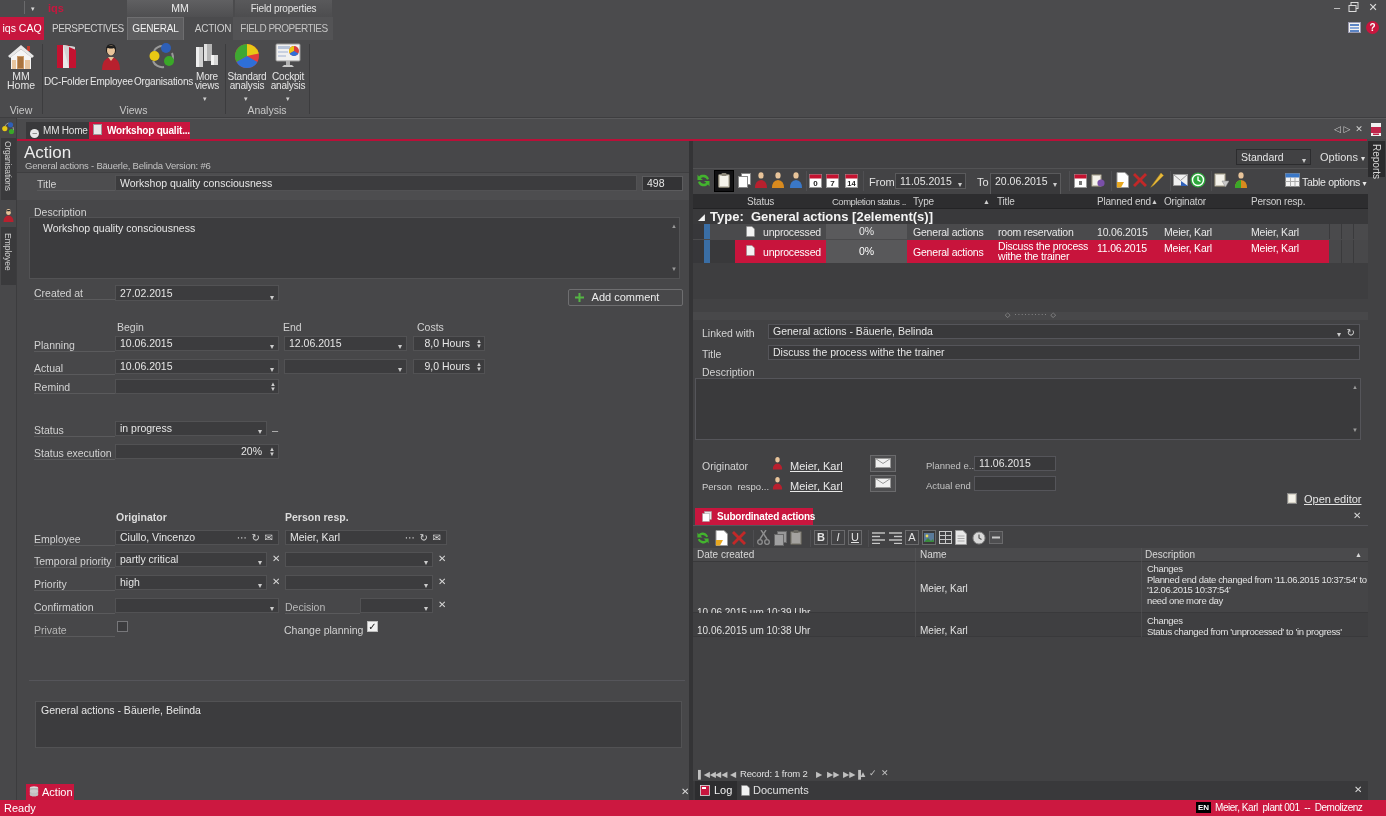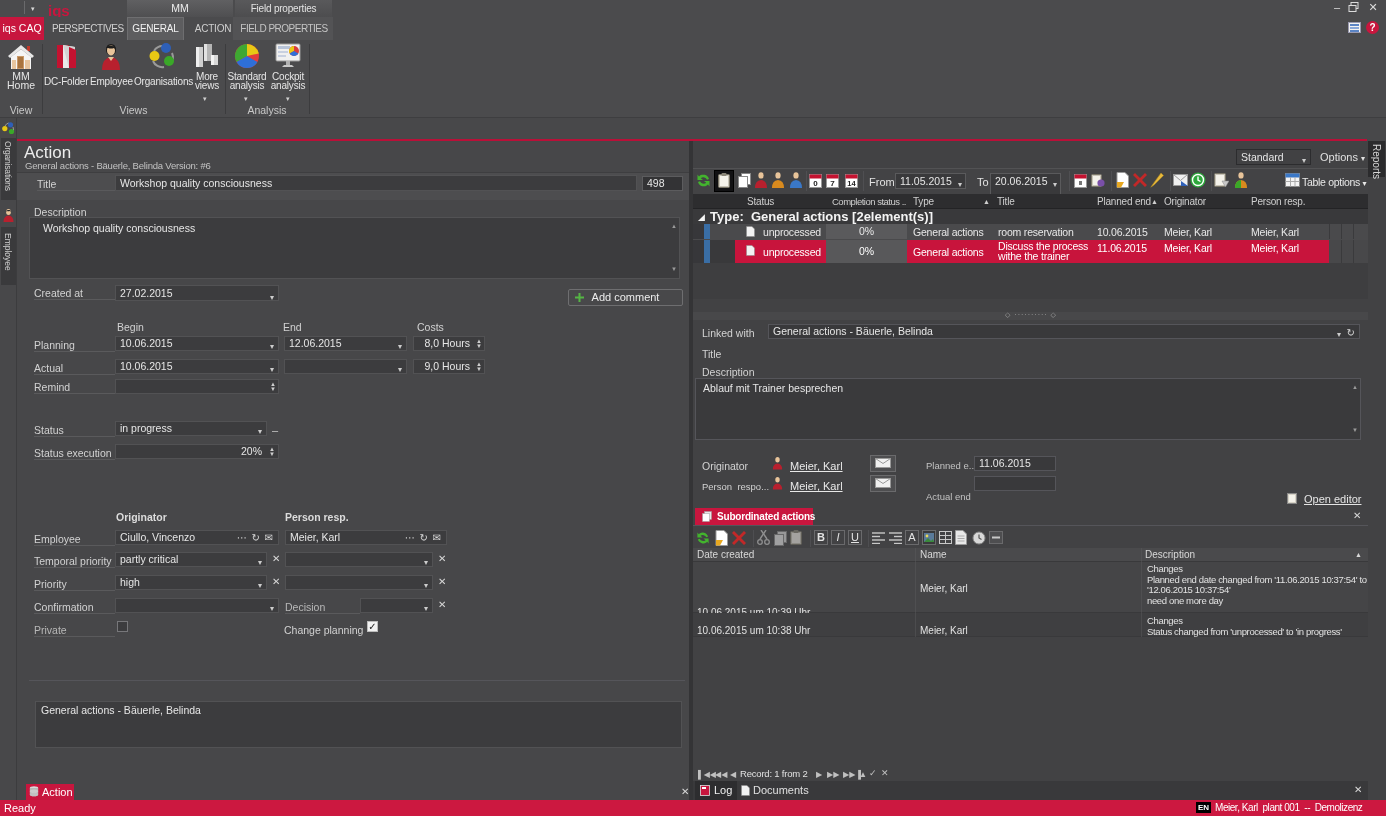--- a/index.html
+++ b/index.html
@@ -18,21 +18,21 @@
   .vline{position:absolute;width:1px;background:#3c3c3e;}
   .toolsep{position:absolute;width:1px;background:#5a5a5c;opacity:.55;}
   .ico{position:absolute;}
   svg{display:block;}
 </style>
 </head>
 <body>
 <div id="app">
 
 <div class="abs" id="titlebar" style="left:0;top:0;width:1386px;height:17px;background:#4b4b4d;">
-  <div class="abs" style="left:4px;top:2px;font-weight:bold;color:#c8163e;font-size:15px;padding-left:44px;">iqs</div>
+  <div class="abs" style="left:4px;top:2px;font-weight:bold;color:#c8163e;font-size:11px;padding-left:44px;">iqs</div>
   <div class="abs" style="left:24px;top:1px;width:1px;height:13px;background:#6a6a6c;"></div>
   <div class="abs" style="left:31px;top:5px;color:#d8d8d8;font-size:7px;">▾</div>
   <div class="abs" style="left:127px;top:0;width:106px;height:17px;background:linear-gradient(#606062,#4f4f51);color:#ececec;text-align:center;line-height:17px;font-size:10.5px;">MM</div>
   <div class="abs" style="left:235px;top:0;width:97px;height:17px;background:linear-gradient(#59595b,#4d4d4f);color:#e2e2e2;text-align:center;line-height:17px;font-size:10px;letter-spacing:-0.2px;">Field properties</div>
   <div class="abs" style="left:1330px;top:0px;width:14px;height:14px;color:#dcdcdc;font-size:11px;text-align:center;line-height:14px;">–</div>
   <div class="abs" style="left:1348px;top:1px;width:14px;height:13px;">
     <svg width="14" height="13">
           <rect x="3" y="1.5" width="7" height="6" fill="none" stroke="#dcdcdc"></rect>
           <rect x="1" y="4.5" width="7" height="6" fill="#4b4b4d" stroke="#dcdcdc"></rect>
         </svg>
@@ -145,20 +145,36 @@
       <path d="M20 8 L20 3 A5 5 0 0 0 15.7 10.5 Z" fill="#e8c814"></path>
       <path d="M20 8 L15.7 10.5 A5 5 0 0 0 24.3 10.5 Z" fill="#2e6fd8"></path>
       <rect x="12" y="18" width="4" height="4" fill="#b0b0b0"></rect>
       <path d="M8 24 L20 24 L18 22 L10 22 Z" fill="#c8c8c8"></path>
     </svg>
   </div>
   <div class="lbl" style="left:266px;top:32px;width:44px;text-align:center;color:#e6e6e6;line-height:9px;;font-size:10px;letter-spacing:-0.2px;">Cockpit<br>analysis</div>
   <div class="dd" style="left:286px;top:55px;font-size:7px;color:#d0d0d0;">▾</div>
 </div>
 
+<div class="abs" id="docstrip" style="left:0;top:118px;width:1386px;height:21px;background:#4b4b4d;border-top:1px solid #5a5a5c;box-sizing:border-box;">
+  <div class="abs" style="left:26px;top:3px;width:63px;height:18px;background:#39393b;color:#e0e0e0;font-size:10px;letter-spacing:-0.2px;line-height:18px;white-space:nowrap;">
+    <span style="display:inline-block;width:9px;height:9px;border-radius:5px;background:#e8e8e8;color:#333;font-size:8px;line-height:8px;text-align:center;vertical-align:-1px;margin:0 4px 0 4px;">–</span>MM Home
+  </div>
+  <div class="abs" style="left:89px;top:3px;width:101px;height:18px;background:#c8163e;color:#fff;font-size:10px;letter-spacing:-0.2px;font-weight:bold;line-height:18px;white-space:nowrap;">
+    <span style="display:inline-block;width:7px;height:9px;background:#e8e8e8;border:1px solid #999;vertical-align:-1px;margin:0 5px 0 4px;"></span>Workshop qualit...
+  </div>
+  <div class="abs" style="left:1334px;top:5px;color:#cfcfcf;font-size:9px;">◁&nbsp;▷&nbsp;&nbsp;✕</div>
+  <div class="abs" style="left:1370px;top:4px;width:12px;height:13px;">
+    <svg width="12" height="13">
+          <rect x="1" y="0" width="10" height="13" fill="#f0f0f0"></rect>
+          <rect x="1" y="4" width="10" height="6" fill="#c0244a"></rect>
+          <rect x="3" y="10.5" width="6" height="1.5" fill="#c0244a"></rect>
+        </svg>
+  </div>
+</div>
 <div class="abs" style="left:17px;top:139px;width:1350px;height:2px;background:#b91038;"></div>
 
 <div class="abs" id="sidebar" style="left:0;top:118px;width:17px;height:682px;background:#48484a;border-right:1px solid #3c3c3e;box-sizing:border-box;">
   <div class="ico" style="left:2px;top:4px;width:13px;height:14px;">
     <svg width="13" height="14" viewBox="0 0 13 14">
       <path d="M3 4 A5 5 0 0 1 7 1" stroke="#9a9a9a" stroke-width="1" fill="none"></path>
       <path d="M11 5 A5 5 0 0 1 10 11" stroke="#9a9a9a" stroke-width="1" fill="none"></path>
       <circle cx="8.5" cy="2.8" r="2.6" fill="#2e5fb7"></circle>
       <circle cx="2.8" cy="6.6" r="2.6" fill="#e8c814"></circle>
       <circle cx="9.5" cy="9.5" r="2.6" fill="#3aa828"></circle>
@@ -507,23 +523,23 @@
     <div class="abs" style="left:312px;top:-1px;font-size:7px;letter-spacing:1px;">◇ ·········· ◇</div>
   </div>
 
   
   <div class="lbl" style="left:9px;top:186px;">Linked with</div>
   <div class="fld" style="left:75px;top:183px;width:592px;height:15px;background:#39393b;border-color:#55555a;">General actions - Bäuerle, Belinda
     <span class="dd" style="right:18px;top:3px;">▾</span>
     <span style="position:absolute;right:4px;top:1px;color:#d8d8d8;font-size:10px;">↻</span>
   </div>
   <div class="lbl" style="left:9px;top:207px;">Title</div>
+  <div class="fld" style="left:75px;top:204px;width:592px;height:15px;background:#39393b;border-color:#55555a;">Discuss the process withe the trainer</div>
   <div class="lbl" style="left:9px;top:225px;">Description</div>
   <div class="fld" style="left:2px;top:237px;width:666px;height:62px;background:#3a3a3c;border-color:#55555a;">
-    <div style="padding-top:3px;padding-left:3px;">Ablauf mit Trainer besprechen</div>
     <div style="position:absolute;right:2px;top:2px;color:#9a9a9a;font-size:6px;">▲</div>
     <div style="position:absolute;right:2px;bottom:2px;color:#9a9a9a;font-size:6px;">▼</div>
   </div>
 
   <div class="lbl" style="left:9px;top:319px;">Originator</div>
   <div class="ico" style="left:79px;top:316px;">
         <svg width="11" height="13" viewBox="0 0 11 13">
           <ellipse cx="5.5" cy="2.8" rx="2.2" ry="2.7" fill="#e8c49a"></ellipse>
           <path d="M0.8 12.5 Q0.8 6.8 5.5 6.4 Q10.2 6.8 10.2 12.5 Z" fill="#b8202e"></path>
         </svg>
@@ -545,21 +561,21 @@
           <path d="M0.8 12.5 Q0.8 6.8 5.5 6.4 Q10.2 6.8 10.2 12.5 Z" fill="#b8202e"></path>
         </svg>
       </div>
   <div class="abs" style="left:97px;top:339px;text-decoration:underline;color:#e8e8e8;">Meier, Karl</div>
   <div class="abs" style="left:177px;top:334px;width:26px;height:17px;background:#4e4e50;border:1px solid #6a6a6c;box-sizing:border-box;">
     <svg width="16" height="10" style="margin:2px 0 0 4px;">
           <rect x="0.5" y="0.5" width="15" height="9" fill="#f0f0f0" stroke="#999"></rect>
           <path d="M0.5 0.5 L8 5.5 L15.5 0.5" fill="none" stroke="#999"></path>
         </svg>
   </div>
-  <div class="lbl" style="left:233px;top:350px;color:#c2c2c2;font-size:9.5px;">Actual end</div>
+  <div class="lbl" style="left:233px;top:339px;color:#c2c2c2;font-size:9.5px;">Actual end</div>
   <div class="fld" style="left:281px;top:335px;width:82px;height:15px;background:#39393b;border-color:#55555a;"></div>
 
   <div class="ico" style="left:594px;top:352px;">
         <svg width="10" height="11">
           <rect x="0.5" y="0.5" width="9" height="10" fill="#d8d4c8" stroke="#888"></rect>
           <rect x="2" y="2" width="6" height="7" fill="#f4f2ea"></rect>
         </svg>
       </div>
   <div class="abs" style="left:611px;top:352px;text-decoration:underline;color:#e4e4e4;">Open editor</div>
 

